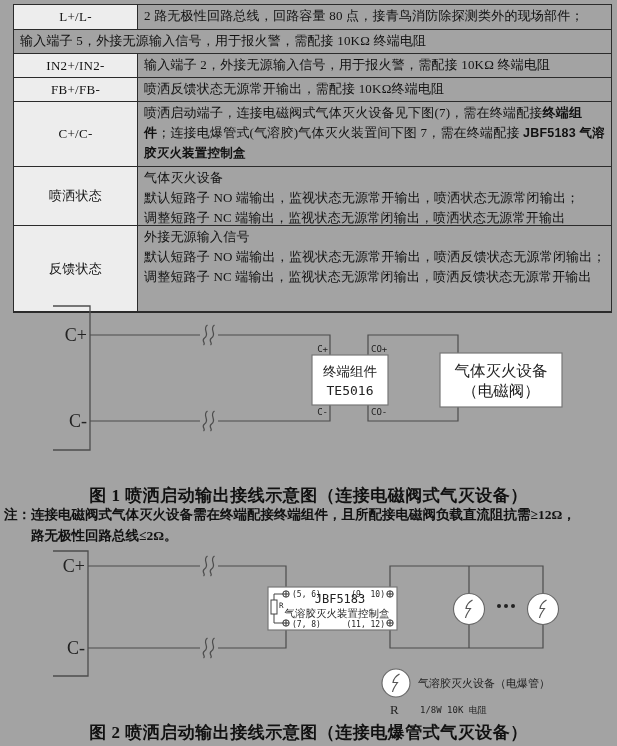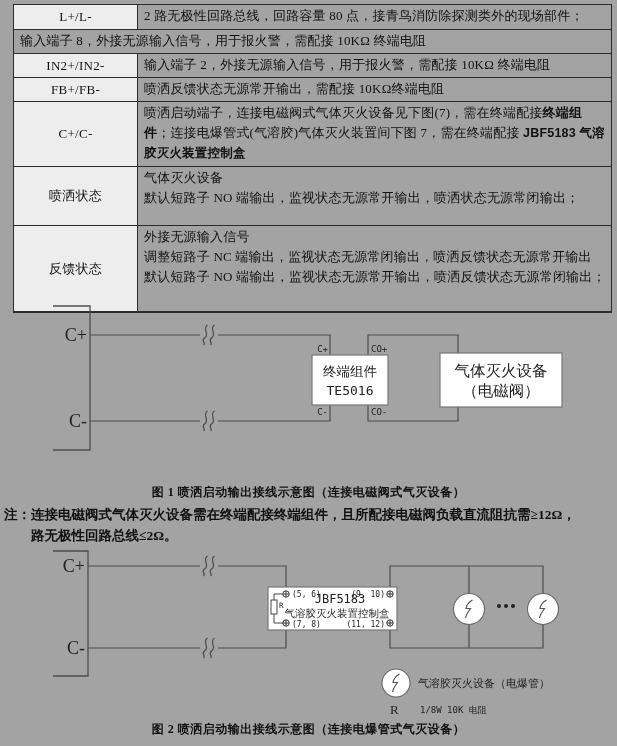--- a/index.html
+++ b/index.html
@@ -17,41 +17,41 @@
   .h24{height:24px}.h23{height:23px}.h64{height:64px}.h58{height:58px}.h85{height:85px}
   .tc2 p{margin:0;line-height:20px;}
   .b{font-weight:bold;}
   .bj{font-weight:bold;font-family:"Liberation Sans","DejaVu Sans",sans-serif;font-size:12.5px;}
   .cellline{line-height:19.5px;}
   
   .fig{position:absolute;left:0;}
   svg text{font-family:"DejaVu Sans Mono","Liberation Mono",monospace;fill:#222;}
   text.cn{font-family:"Liberation Serif","DejaVu Serif",serif;}
   .caption{position:absolute;left:0;width:617px;text-align:center;font-weight:bold;
-           font-size:12px;letter-spacing:.5px;}
+           font-size:17px;letter-spacing:.5px;}
   .note{position:absolute;top:504px;left:4px;width:606px;font-weight:bold;
         font-size:13.5px;line-height:21px;display:flex;}
   .note .pfx{flex:none;}
   .note .body{flex:1;}
 </style>
 </head>
 <body>
 
 <div class="page">
 
   <div class="tbl">
     <div class="trow h24">
       <div class="tc1">L+/L-</div>
       <div class="tc2">
           <p>2 路无极性回路总线，回路容量 80 点，接青鸟消防除探测类外的现场部件；</p>
         </div>
     </div>
     <div class="trow h23">
       <div class="tc2">
-          <p>输入端子 8，外接无源输入信号，用于报火警，需配接 10KΩ 终端电阻</p>
+          <p>输入端子 5，外接无源输入信号，用于报火警，需配接 10KΩ 终端电阻</p>
         </div>
     </div>
     <div class="trow h23">
       <div class="tc1">IN2+/IN2-</div>
       <div class="tc2">
           <p>输入端子 2，外接无源输入信号，用于报火警，需配接 10KΩ 终端电阻</p>
         </div>
     </div>
     <div class="trow h23">
       <div class="tc1">FB+/FB-</div>
@@ -63,28 +63,29 @@
       <div class="tc1">C+/C-</div>
       <div class="tc2">
         <p class="cellline"><span>喷洒启动端子，连接电磁阀式气体灭火设备见下图(7)，需在终端配接</span><span class="b">终端组件</span><span>；连接电爆管式(气溶胶)气体灭火装置间下图 7，需在终端配接 </span><span class="bj">JBF5183 气溶胶灭火装置控制盒</span></p>
       </div>
     </div>
     <div class="trow h58">
       <div class="tc1">喷洒状态</div>
       <div class="tc2">
         <p class="cellline">气体灭火设备</p>
         <p class="cellline">默认短路子 NO 端输出，监视状态无源常开输出，喷洒状态无源常闭输出；</p>
+        <p class="cellline">调整短路子 NC 端输出，监视状态无源常闭输出，喷洒状态无源常开输出</p>
       </div>
     </div>
     <div class="trow h85">
       <div class="tc1">反馈状态</div>
       <div class="tc2">
         <p class="cellline">外接无源输入信号</p>
+        <p class="cellline">默认短路子 NO 端输出，监视状态无源常开输出，喷洒反馈状态无源常闭输出；</p>
         <p class="cellline">调整短路子 NC 端输出，监视状态无源常闭输出，喷洒反馈状态无源常开输出</p>
-        <p class="cellline">默认短路子 NO 端输出，监视状态无源常开输出，喷洒反馈状态无源常闭输出；</p>
       </div>
     </div>
   </div>
 
   <svg class="fig" style="top:302px" width="617" height="156" viewBox="0 0 617 156">
     <defs>
       <g id="brk1" stroke="#4d4d4d" stroke-width="1.2" fill="none">
         <path d="M-1.5,-10 C-7.5,-6 1.5,-1 -4.5,3 C-8.5,6 -2.5,8 -5.5,10"></path>
         <path d="M5.5,-10 C-0.5,-6 8.5,-1 2.5,3 C-1.5,6 4.5,8 1.5,10"></path>
       </g>

